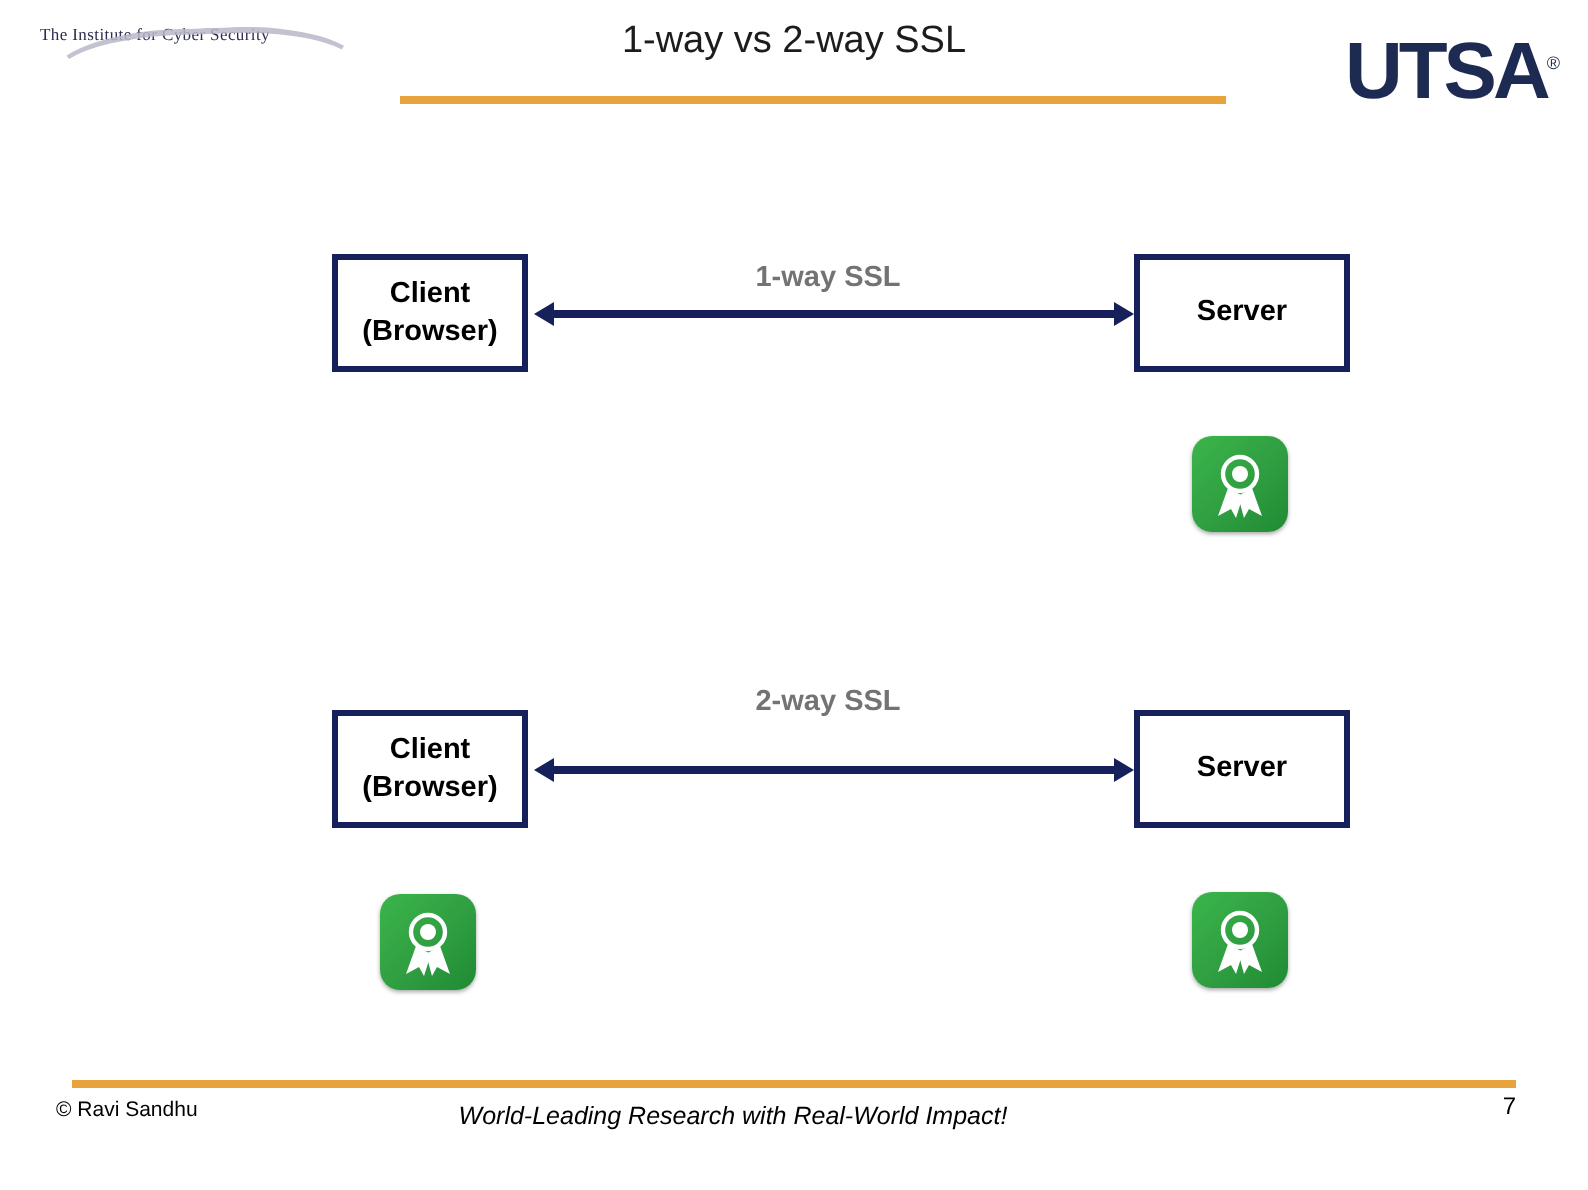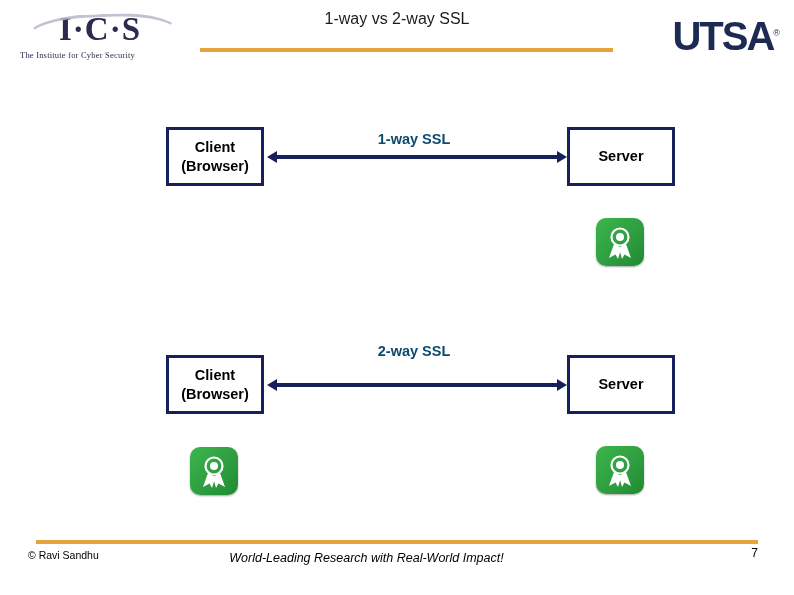--- a/index.html
+++ b/index.html
@@ -53,21 +53,21 @@
     transform: rotate(-2deg);
     opacity: 0.85;
   }
 
   .title {
     position: absolute;
     left: 0;
     top: 10px;
     width: 794px;
     text-align: center;
-    font-size: 16px;
+    font-size: 19px;
     color: #1c1c1c;
     font-family: "Liberation Sans", sans-serif;
   }
 
   .title-rule {
     position: absolute;
     left: 200px;
     top: 48px;
     width: 413px;
     height: 4px;
@@ -106,21 +106,21 @@
     font-weight: bold;
     color: #000000;
     line-height: 19px;
     text-align: center;
   }
 
   .arrow-label {
     position: absolute;
     font-size: 14.5px;
     font-weight: bold;
-    color: #0c4a6e;
+    color: #737373;
     text-align: center;
   }
 
   .arrow-wrap {
     position: absolute;
     height: 12px;
   }
   .arrow-line {
     position: absolute;
     left: 8px;
@@ -189,21 +189,20 @@
     top: 546px;
     font-size: 12px;
     color: #000000;
   }
 </style>
 </head>
 <body>
 
 <div class="ics-logo">
   <div class="ics-swoosh"></div>
-  <div class="ics-mark">I·C·S</div>
   <div class="ics-sub">The Institute for Cyber Security</div>
 </div>
 
 <div class="title">1-way vs 2-way SSL</div>
 <div class="title-rule"></div>
 
 <div class="utsa-logo">
   <span>UTSA</span><span class="reg">®</span>
 </div>
 

